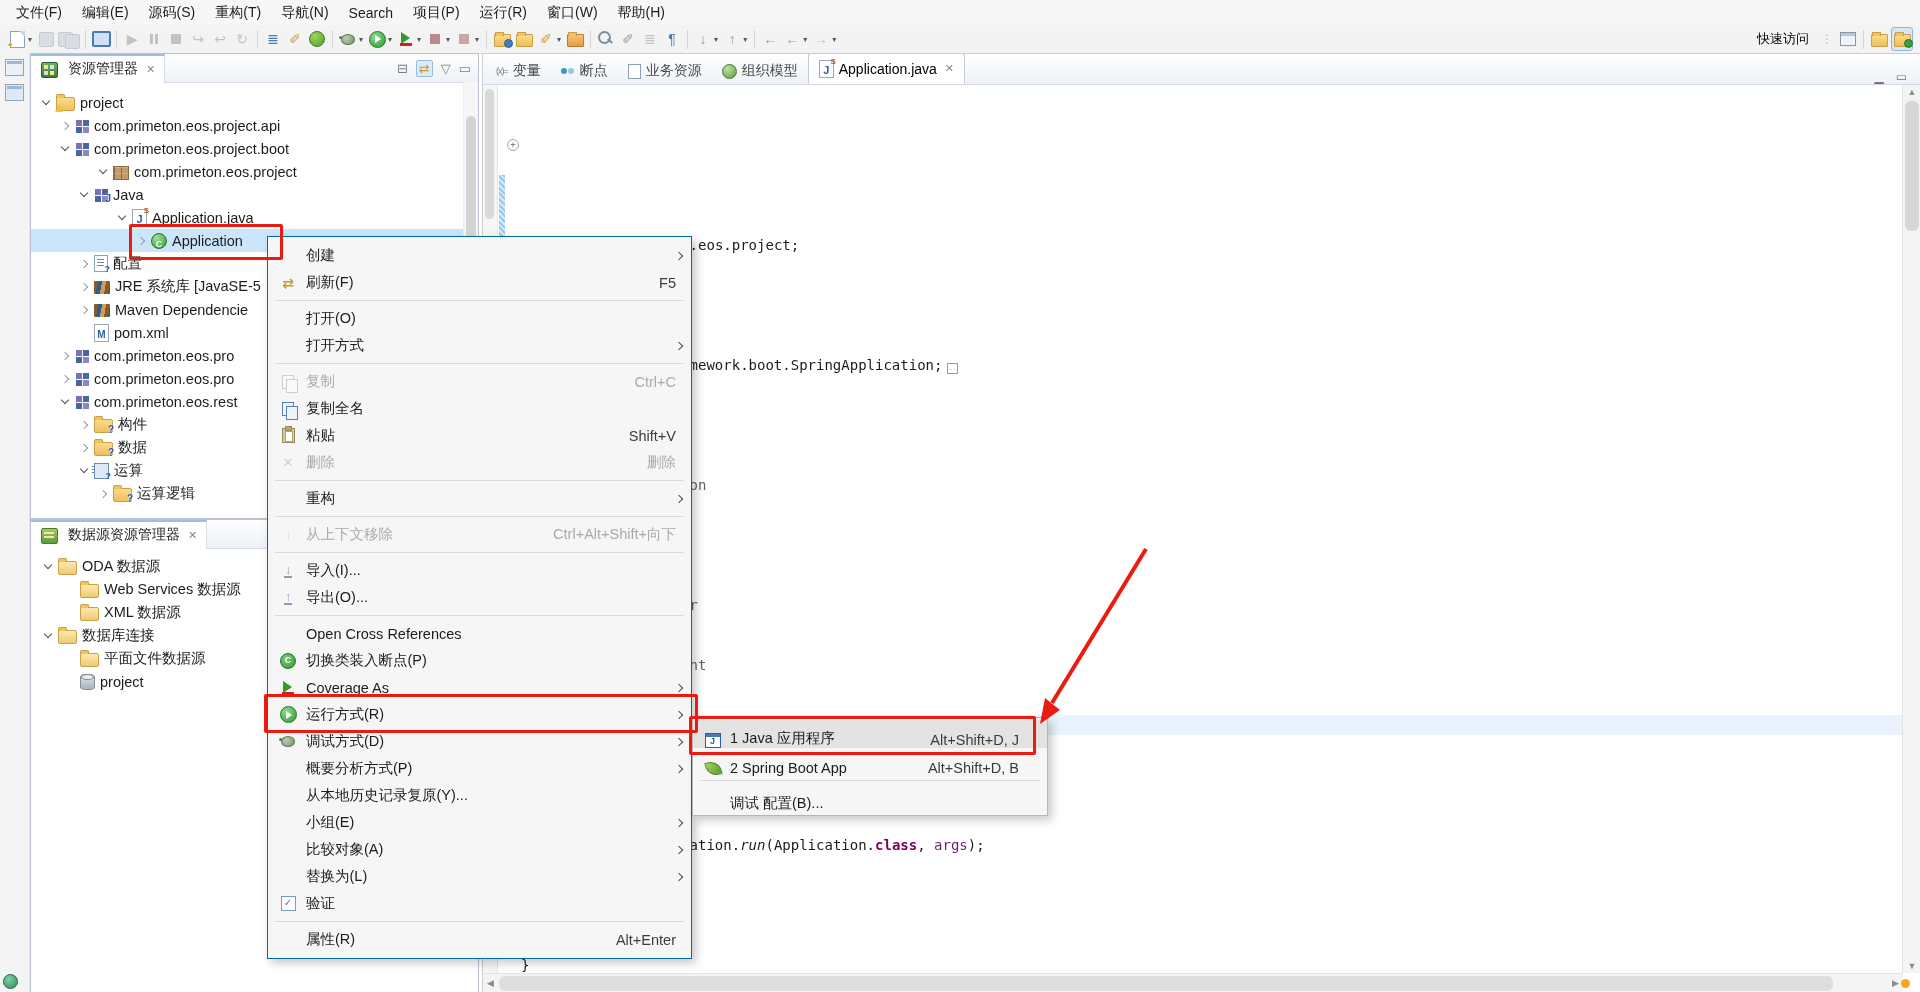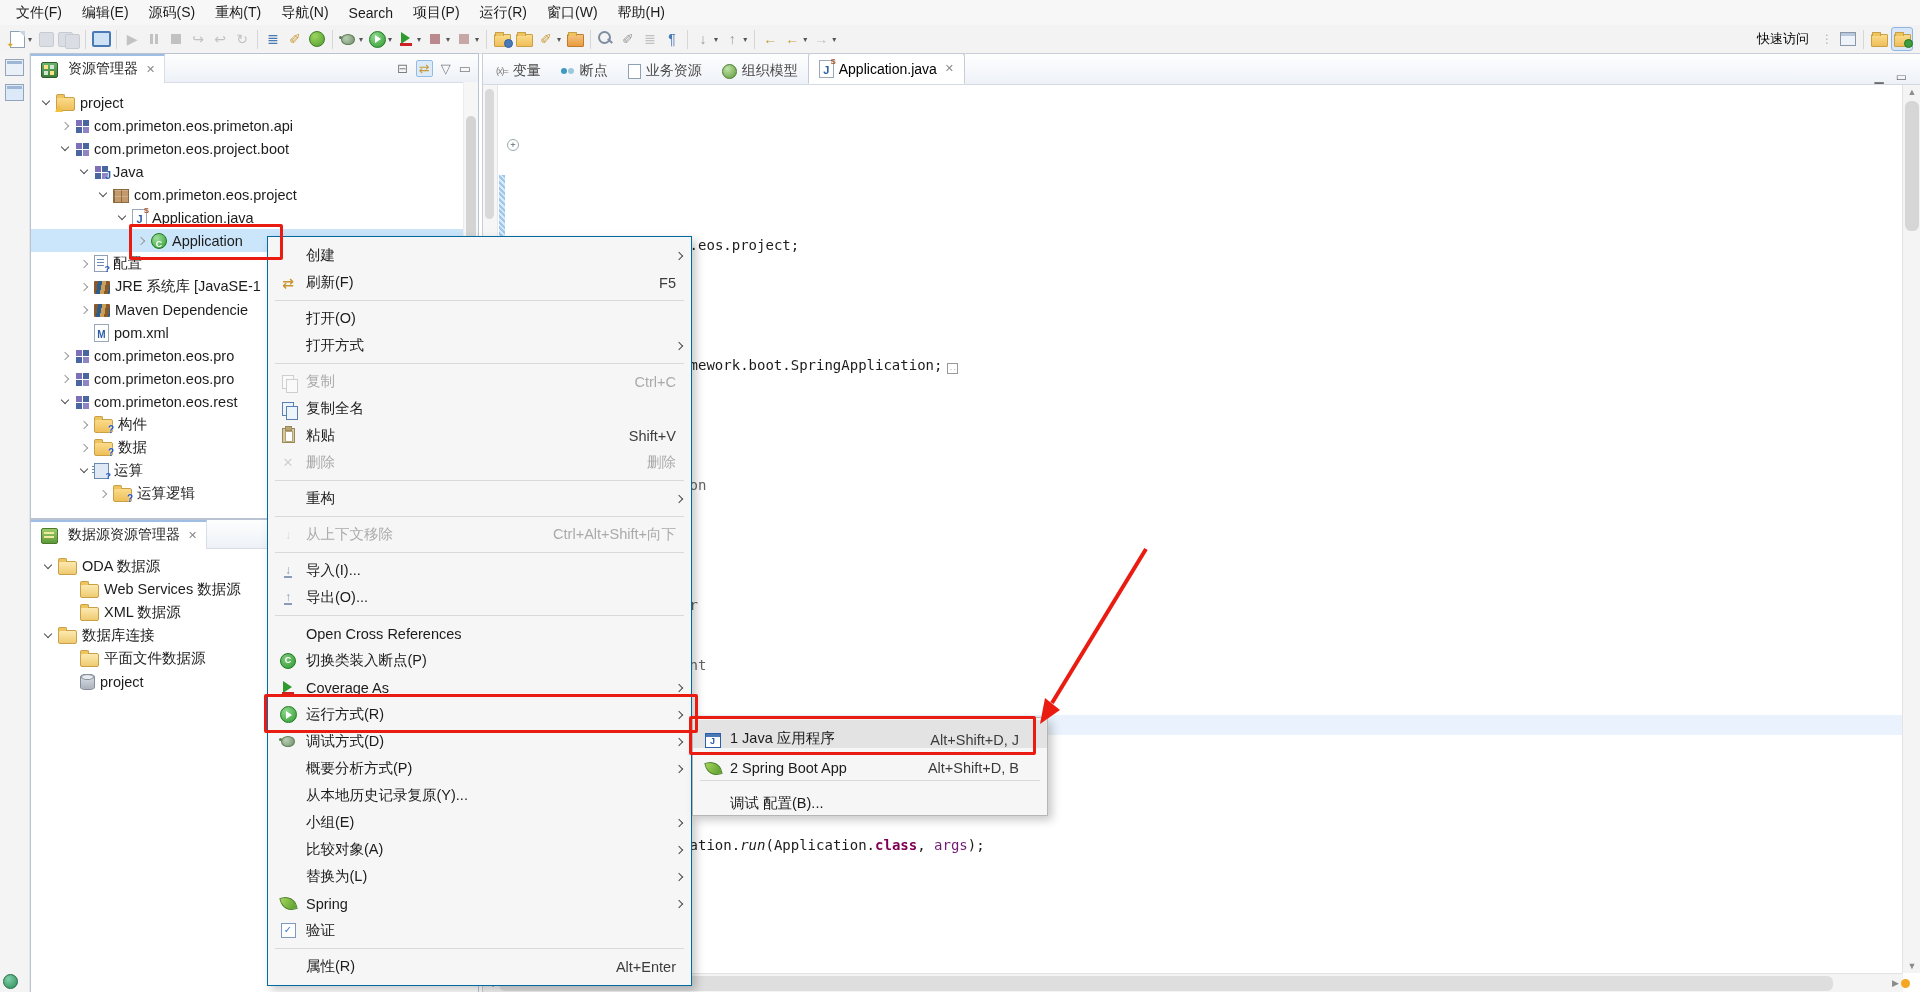--- a/index.html
+++ b/index.html
@@ -339,56 +339,56 @@
     </div>
     <div class="tree">
       <div class="trow lvl0">
           <span class="tw e"></span>
           <span class="ic i-folder warn"></span>
           <span>project</span>
         </div>
       <div class="trow lvl1">
           <span class="tw c"></span>
           <span class="ic i-module"></span>
-          <span>com.primeton.eos.primeton.api</span>
+          <span>com.primeton.eos.project.api</span>
         </div>
       <div class="trow lvl1">
           <span class="tw e"></span>
           <span class="ic i-module"></span>
           <span>com.primeton.eos.project.boot</span>
         </div>
+      <div class="trow lvl3">
+          <span class="tw e"></span>
+          <span class="ic i-pkg"></span>
+          <span>com.primeton.eos.project</span>
+        </div>
       <div class="trow lvl2">
           <span class="tw e"></span>
           <span class="ic i-module i-java"></span>
           <span>Java</span>
         </div>
-      <div class="trow lvl3">
-          <span class="tw e"></span>
-          <span class="ic i-pkg"></span>
-          <span>com.primeton.eos.project</span>
-        </div>
       <div class="trow lvl4">
           <span class="tw e"></span>
           <span class="ic i-jfile"></span>
           <span>Application.java</span>
         </div>
       <div class="trow lvl5 sel">
           <span class="tw c"></span>
           <span class="ic i-class"></span>
           <span>Application</span>
         </div>
       <div class="trow lvl2">
           <span class="tw c"></span>
           <span class="ic i-cfg"></span>
           <span>配置</span>
         </div>
       <div class="trow lvl2">
           <span class="tw c"></span>
           <span class="ic i-lib"></span>
-          <span>JRE 系统库 [JavaSE-1</span>
+          <span>JRE 系统库 [JavaSE-5</span>
         </div>
       <div class="trow lvl2">
           <span class="tw c"></span>
           <span class="ic i-lib"></span>
           <span>Maven Dependencie</span>
         </div>
       <div class="trow lvl2">
           <span class="tw"></span>
           <span class="ic i-xml"></span>
           <span>pom.xml</span>
@@ -669,27 +669,20 @@
         <span class="mlb">比较对象(A)</span>
         <span class="marr"></span>
       </div>
     <div class="mi">
         <span class="mic"></span>
         <span class="mlb">替换为(L)</span>
         <span class="marr"></span>
       </div>
     <div class="mi">
         <span class="mic">
-          <span class="s-leaf"></span>
-        </span>
-        <span class="mlb">Spring</span>
-        <span class="marr"></span>
-      </div>
-    <div class="mi">
-        <span class="mic">
           <span style="width:13px;height:13px;border:1px solid #7a9ac0;background:#fff;color:#3a7bd5;font-size:10px;line-height:12px;text-align:center">✓</span>
         </span>
         <span class="mlb">验证</span>
       </div>
     <div class="msep"></div>
     <div class="mi">
         <span class="mic"></span>
         <span class="mlb">属性(R)</span>
         <span class="msc">Alt+Enter</span>
       </div>

